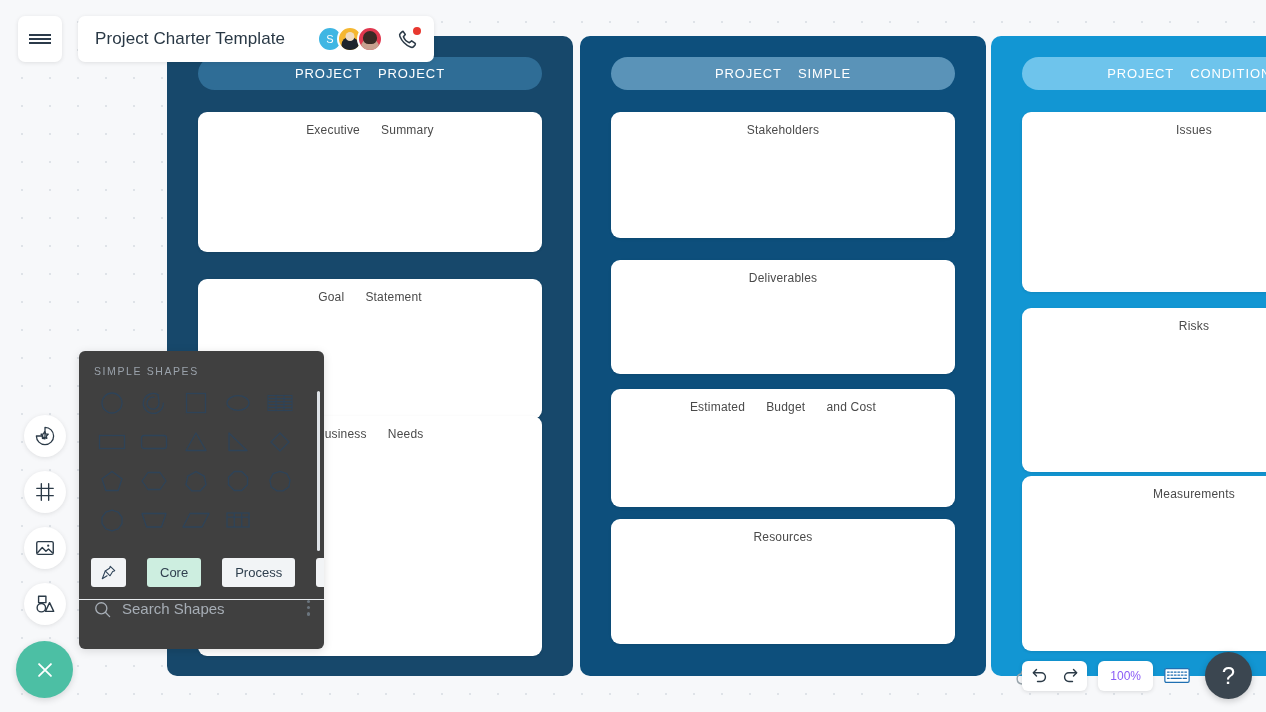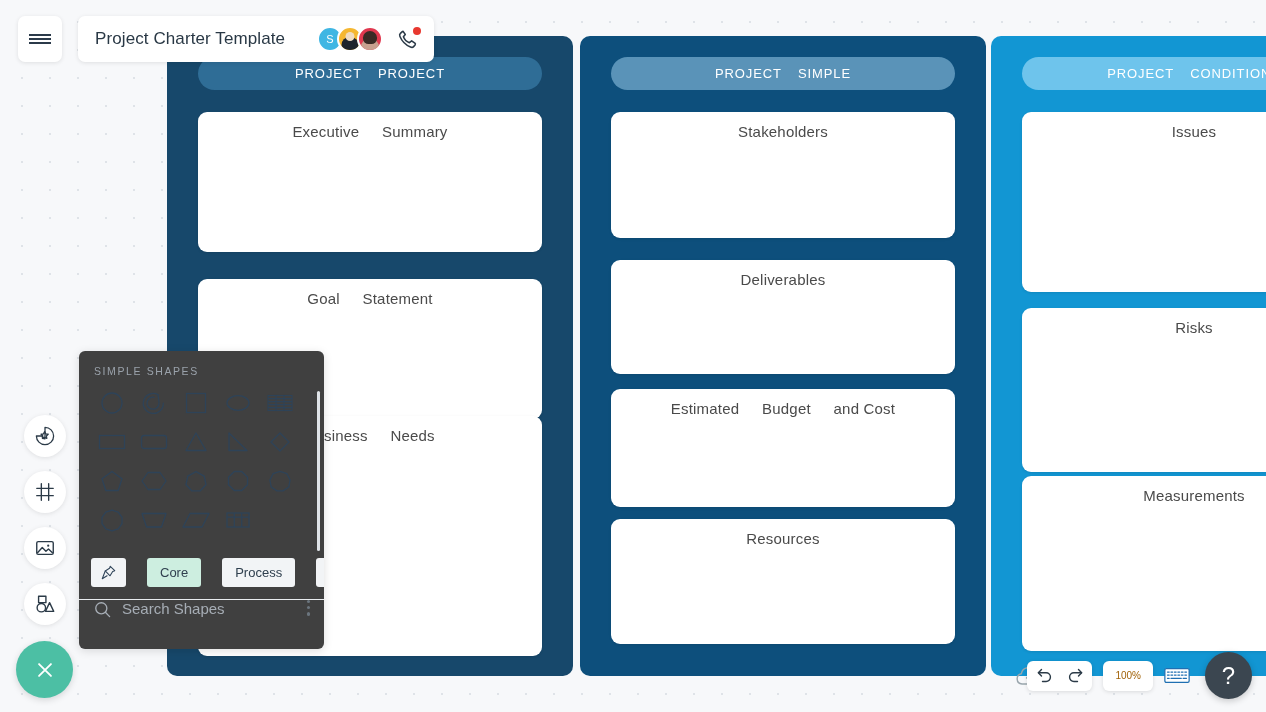--- a/index.html
+++ b/index.html
@@ -51,21 +51,21 @@
     position: absolute;
     left: 31px; right: 31px;
     background: #ffffff;
     border-radius: 9px;
     box-shadow: 0 1px 3px rgba(0,0,0,0.10);
   }
   .card-label {
     position: absolute;
     top: 11px; left: 0; right: 0;
     text-align: center;
-    font-size: 15px;
+    font-size: 12px;
     color: #4a4a4a;
     letter-spacing: 0.2px;
   }
   .card-label .gap { display: inline-block; width: 14px; }
 
   
   .c1-card1 { top: 76px;  height: 140px; }
   .c1-card2 { top: 243px; height: 140px; }
   .c1-card3 { top: 380px; height: 240px; }
   
@@ -247,21 +247,21 @@
   }
   .pill {
     background: #ffffff;
     border-radius: 6px;
     box-shadow: 0 1px 4px rgba(0,0,0,0.12);
     height: 30px;
     display: flex; align-items: center;
   }
   .undo-redo { padding: 0 6px; gap: 9px; }
   .ur-btn { width: 22px; height: 22px; display: flex; align-items: center; justify-content: center; cursor: pointer; }
-  .zoom-pill { padding: 0 12px; font-size: 10px; color: #a16207; cursor: pointer; }
+  .zoom-pill { padding: 0 12px; font-size: 12px; color: #8b5cf6; cursor: pointer; }
   .icon-plain { cursor: pointer; display: flex; align-items: center; }
   .help-fab {
     width: 47px; height: 47px; border-radius: 50%;
     background: #3b4650;
     display: flex; align-items: center; justify-content: center;
     color: #ffffff; font-size: 24px;
     box-shadow: 0 2px 7px rgba(0,0,0,0.2);
     cursor: pointer; margin-left: 4px;
   }
   .cloud-wrap { position: absolute; left: 1014px; bottom: 21px; cursor: pointer; }

